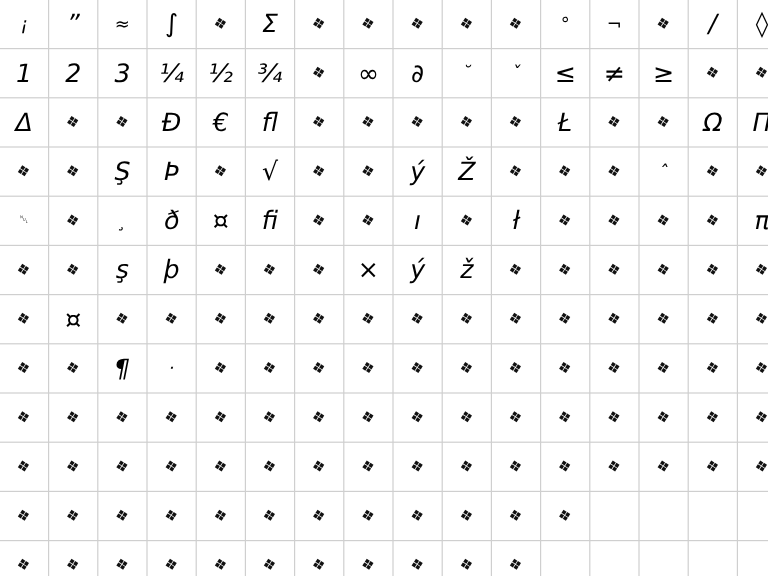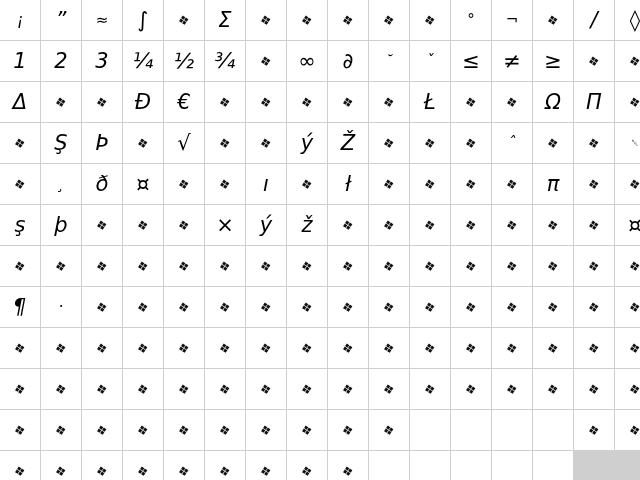--- a/index.html
+++ b/index.html
@@ -164,20 +164,23 @@
     <div class="cell">
       <span class="glyph notdef">❖</span>
     </div>
     <div class="cell">
       <span class="glyph">Đ</span>
     </div>
     <div class="cell">
       <span class="glyph">€</span>
     </div>
     <div class="cell">
+      <span class="glyph">fl</span>
+    </div>
+    <div class="cell">
       <span class="glyph notdef">❖</span>
     </div>
     <div class="cell">
       <span class="glyph notdef">❖</span>
     </div>
     <div class="cell">
       <span class="glyph notdef">❖</span>
     </div>
     <div class="cell">
       <span class="glyph notdef">❖</span>
@@ -255,20 +258,23 @@
       <span class="glyph notdef">❖</span>
     </div>
     <div class="cell">
       <span class="glyph small">¸</span>
     </div>
     <div class="cell">
       <span class="glyph">ð</span>
     </div>
     <div class="cell">
       <span class="glyph">¤</span>
+    </div>
+    <div class="cell">
+      <span class="glyph">fi</span>
     </div>
     <div class="cell">
       <span class="glyph notdef">❖</span>
     </div>
     <div class="cell">
       <span class="glyph notdef">❖</span>
     </div>
     <div class="cell">
       <span class="glyph">ı</span>
     </div>

